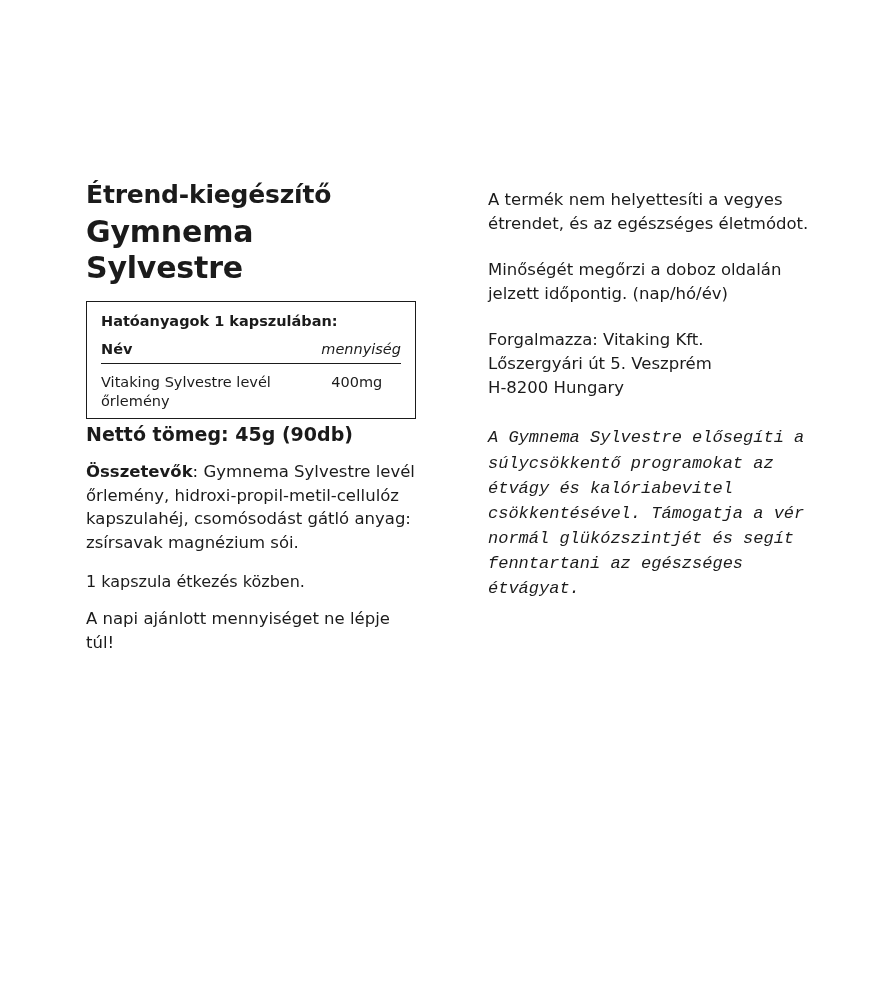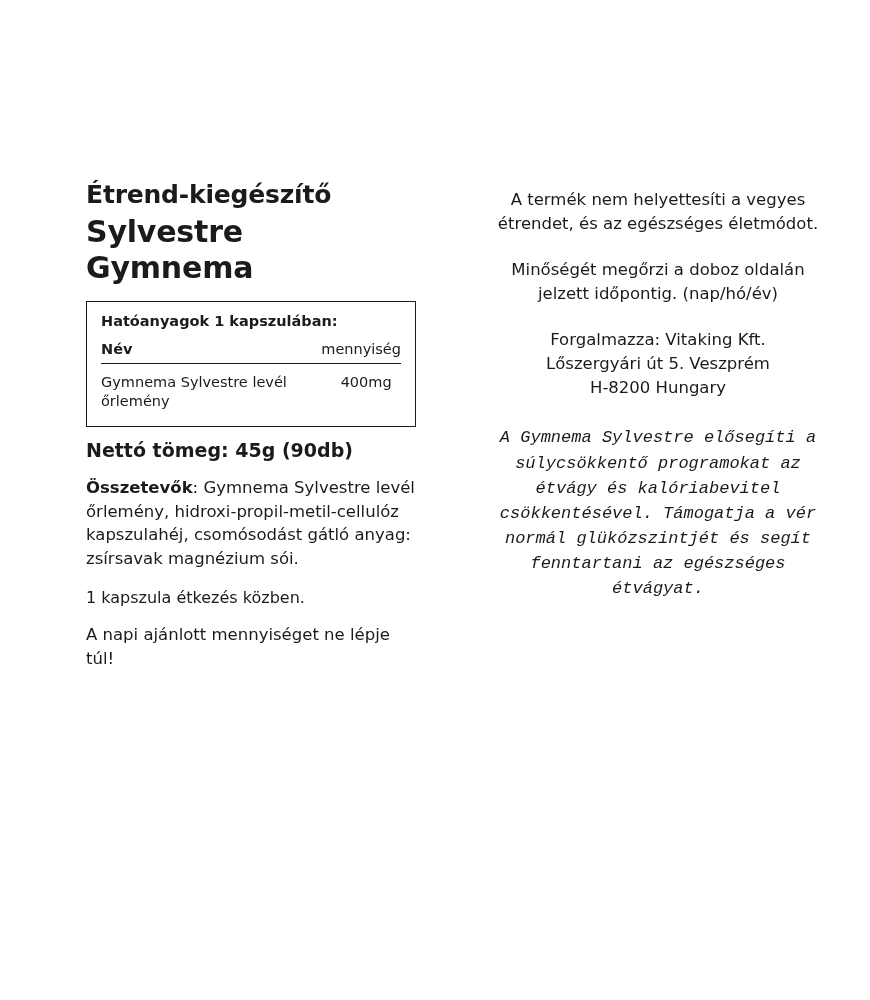--- a/index.html
+++ b/index.html
@@ -28,21 +28,20 @@
     align-items: flex-start;
   }
   .col-left {
     width: 335px;
     flex: 0 0 335px;
   }
   .col-right {
     width: 340px;
     flex: 0 0 340px;
     padding-top: 8px;
-    text-align: center;
   }
 
   
   .product-kind {
     font-size: 25px;
     font-weight: bold;
     line-height: 1.18;
     letter-spacing: -0.2px;
     margin: 0 0 4px 0;
   }
@@ -52,22 +51,22 @@
     line-height: 1.22;
     letter-spacing: -0.2px;
     margin: 0 0 14px 0;
   }
 
   
   .ingredient-table {
     border: 1.5px solid #1b1b1b;
     box-sizing: border-box;
     width: 330px;
-    padding: 10px 14px 14px 14px;
-    margin-bottom: 12px;
+    padding: 10px 14px 6px 14px;
+    margin-bottom: 4px;
   }
   .ingredient-table .tbl-title {
     font-size: 14.5px;
     font-weight: bold;
     margin-bottom: 10px;
     line-height: 1.3;
   }
   .ingredient-table table {
     border-collapse: collapse;
     width: 100%;
@@ -76,29 +75,30 @@
   .ingredient-table th {
     text-align: left;
     font-weight: bold;
     padding: 0 0 6px 0;
     border-bottom: 1.2px solid #1b1b1b;
     font-size: 14.5px;
   }
   .ingredient-table th.qty-head {
     text-align: right;
     font-weight: normal;
+    font-style: italic;
   }
   .ingredient-table td {
     padding: 9px 0 0 0;
     vertical-align: top;
     line-height: 1.35;
     font-size: 14.5px;
   }
   .ingredient-table td.qty {
-    text-align: center;
+    text-align: left;
     white-space: nowrap;
     padding-left: 10px;
   }
 
   .net-weight {
     font-size: 19px;
     font-weight: bold;
     margin: 0 0 14px 0;
     line-height: 1.25;
   }
@@ -148,36 +148,36 @@
 </style>
 </head>
 <body>
 
 <div class="label">
 
   <div class="col-left">
 
     <div class="product-kind">Étrend-kiegészítő</div>
     <div class="product-name">
+      <div>Gymnema</div>
       <div>Sylvestre</div>
-      <div>Gymnema</div>
     </div>
 
     <div class="ingredient-table">
       <div class="tbl-title">Hatóanyagok 1 kapszulában:</div>
       <table>
         <thead>
           <tr>
             <th>Név</th>
             <th class="qty-head">mennyiség</th>
           </tr>
         </thead>
         <tbody>
           <tr>
-            <td>Gymnema Sylvestre levél őrlemény</td>
+            <td>Vitaking Sylvestre levél őrlemény</td>
             <td class="qty">400mg</td>
           </tr>
         </tbody>
       </table>
     </div>
 
     <div class="net-weight">Nettó tömeg: 45g (90db)</div>
 
     <p class="block"><b>Összetevők</b><span>: Gymnema Sylvestre levél őrlemény, hidroxi-propil-metil-cellulóz kapszulahéj, csomósodást gátló anyag: zsírsavak magnézium sói.</span></p>
 

